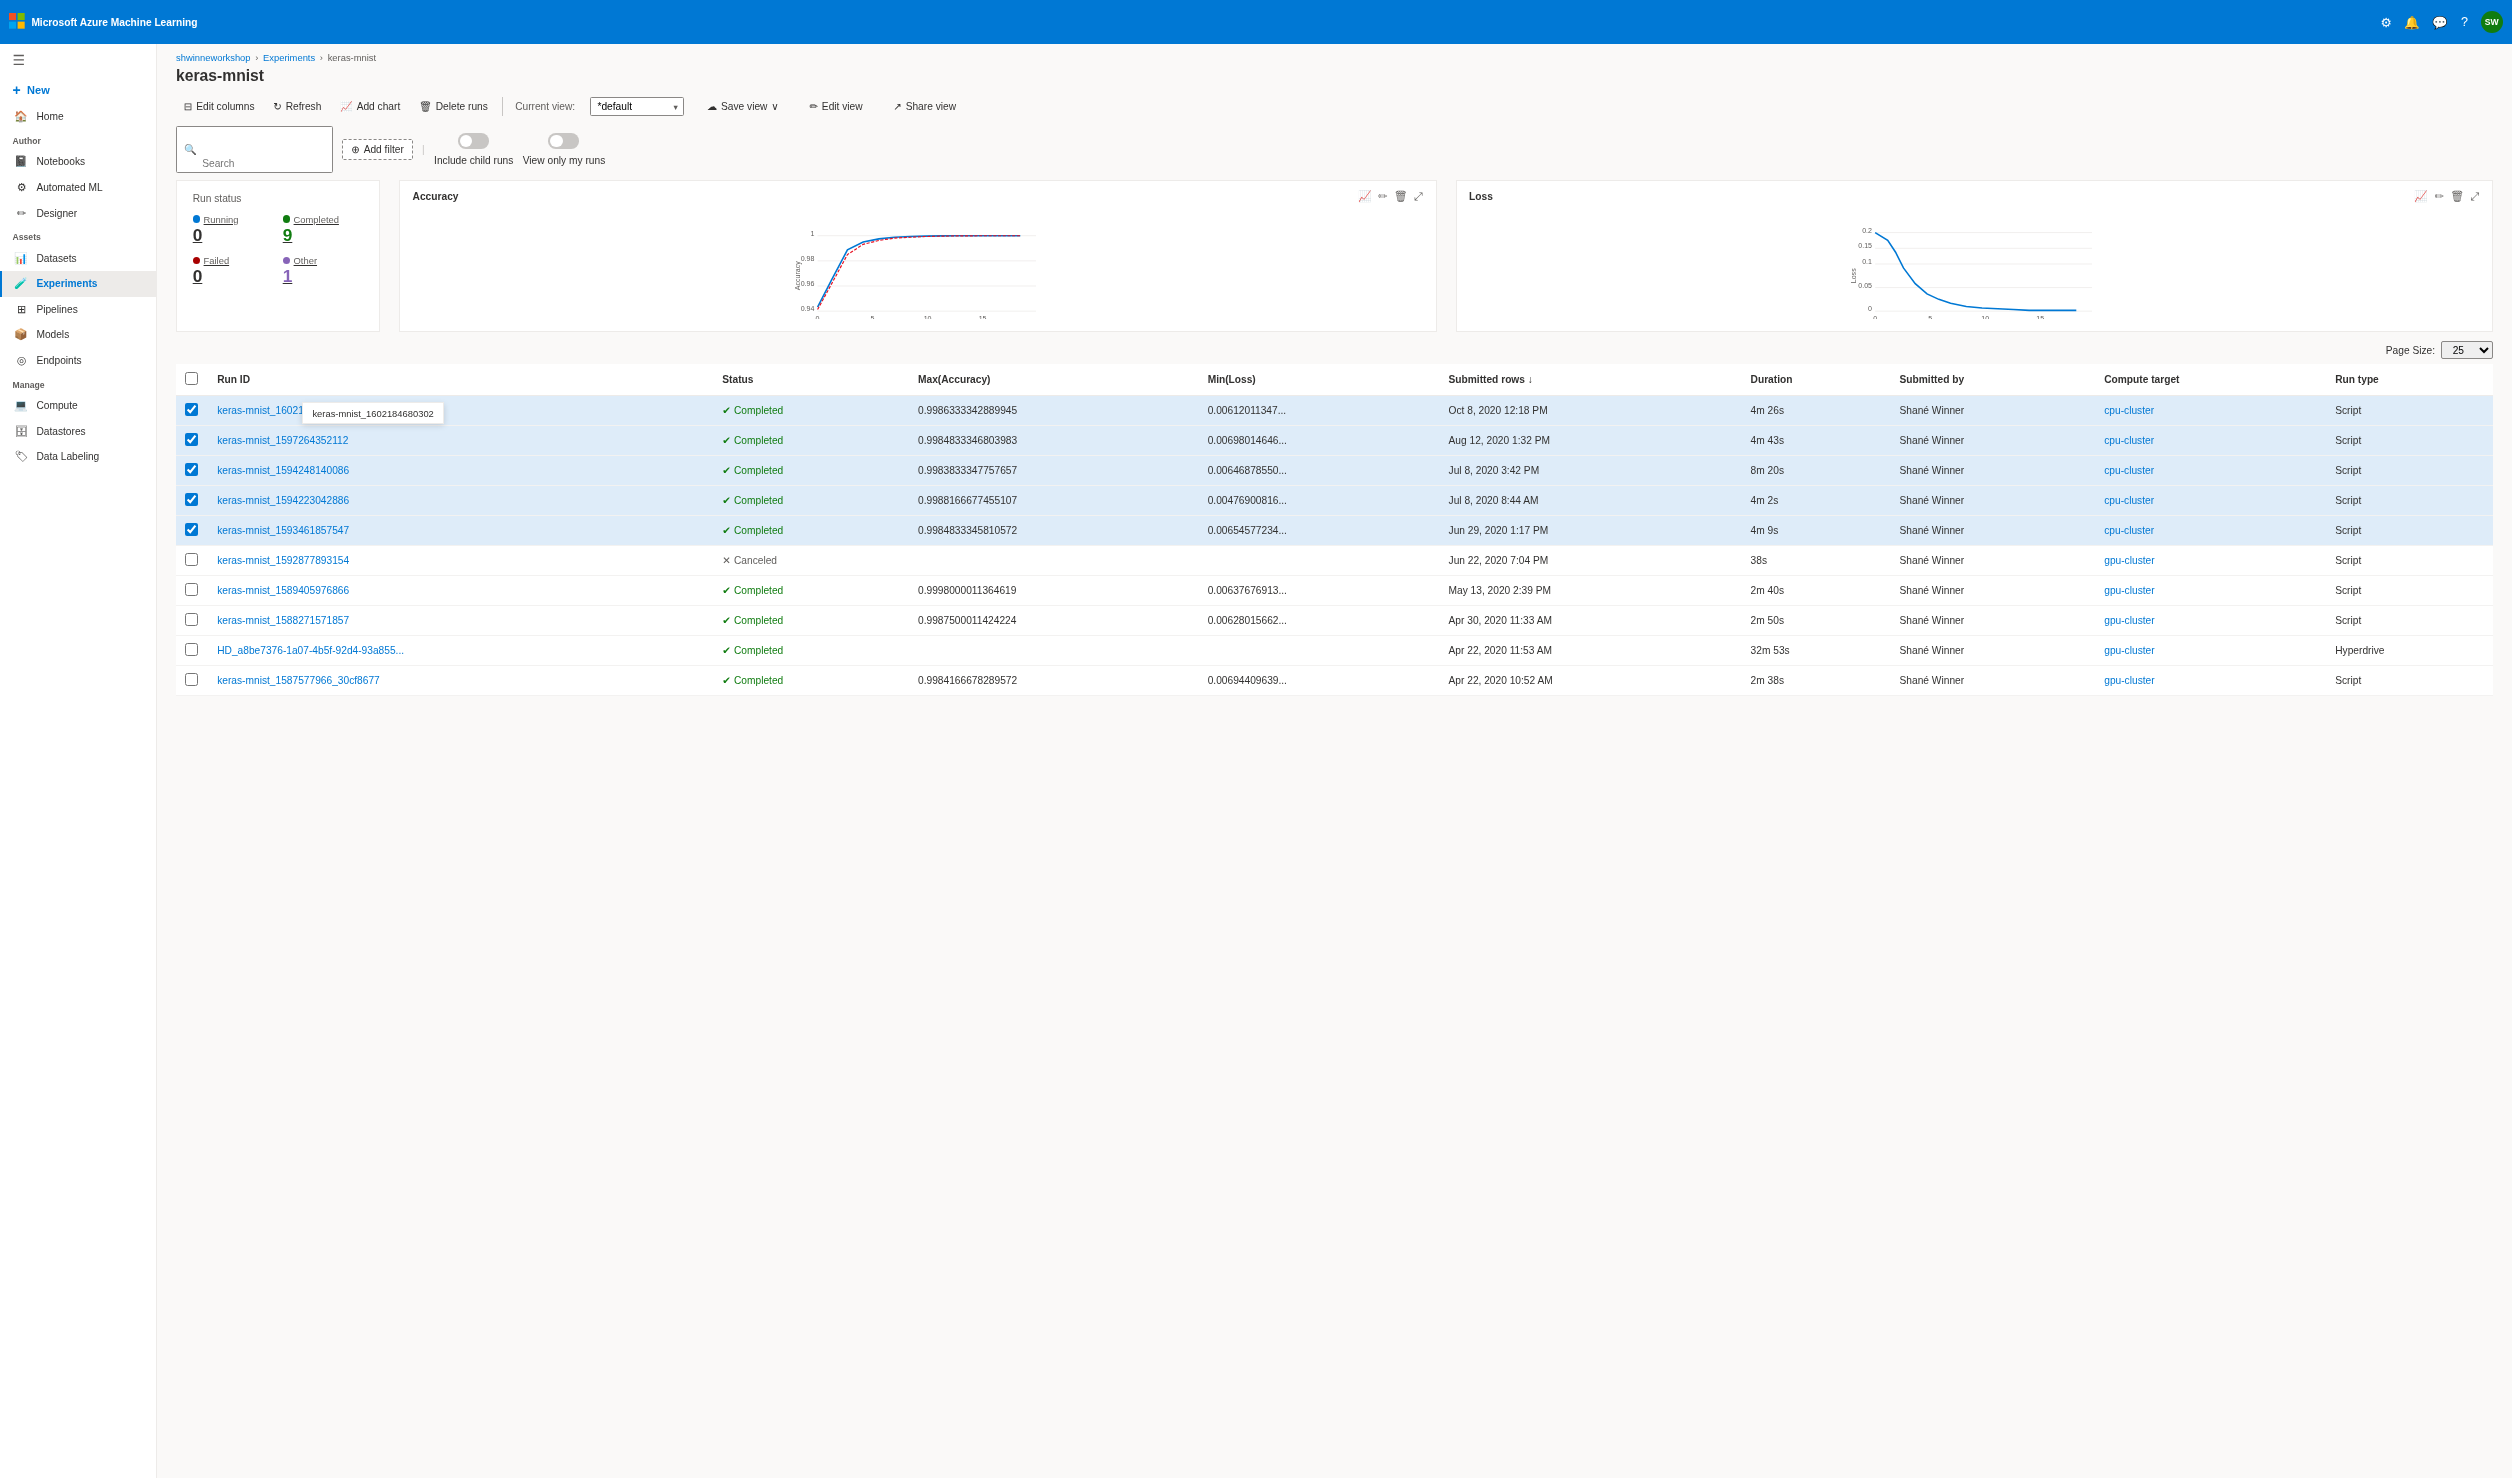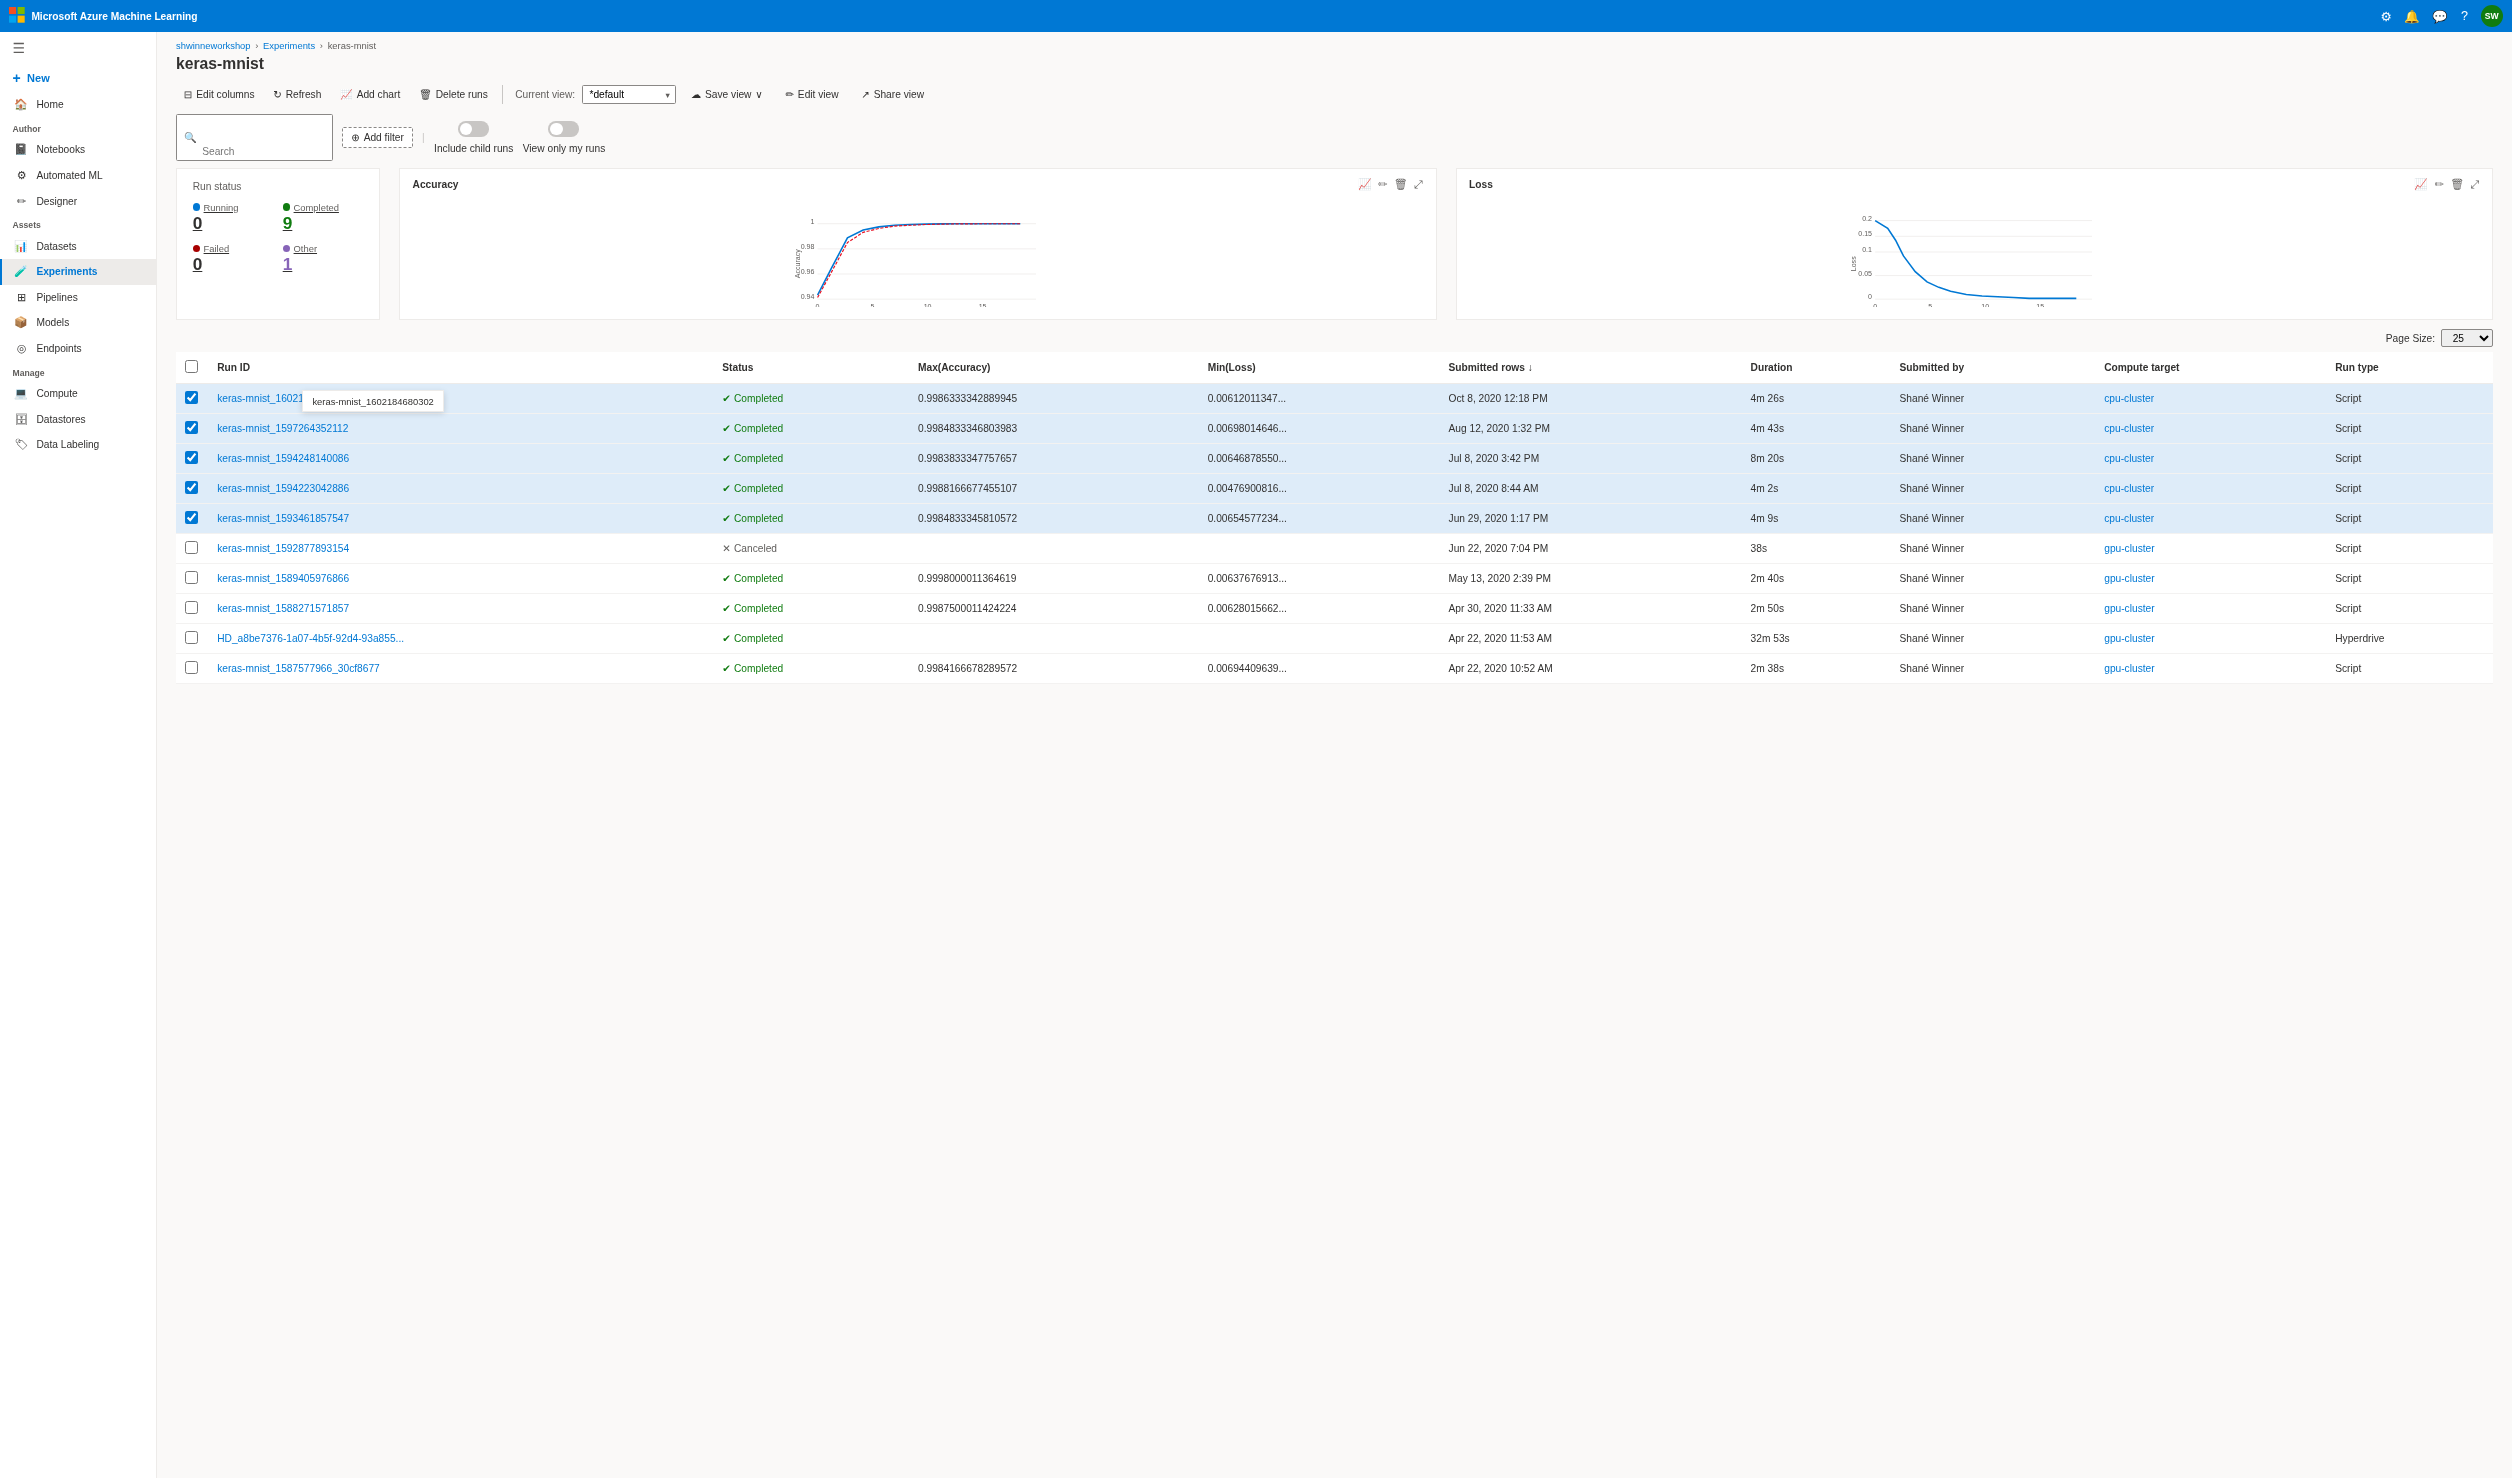--- a/index.html
+++ b/index.html
@@ -2,21 +2,21 @@
 <html style="font-size:12.6px"><head>
   <meta charset="utf-8">
   <style>
     * { box-sizing: border-box; margin: 0; padding: 0; font-family: 'Segoe UI', Arial, sans-serif; }
     body { background: #f3f2f1; font-size: 10.2px; color: #323130; }
 
     
     .topbar {
       background: #0078d4;
       color: white;
-      height: 32px;
+      height: 44px;
       display: flex;
       align-items: center;
       padding: 0 9.4px;
       justify-content: space-between;
     }
     .topbar-left { display: flex; align-items: center; gap: 6.3px; font-size: 10.2px; font-weight: 600; }
     .topbar-right { display: flex; align-items: center; gap: 12.6px; }
     .topbar-icon { color: white; font-size: 12.6px; cursor: pointer; }
 
     
@@ -116,21 +116,21 @@
       gap: 3.9px;
       padding: 4.7px 7.8px;
       border: none;
       background: transparent;
       cursor: pointer;
       color: #323130;
       font-size: 10.2px;
       border-radius: 1.6px;
     }
     .toolbar-sep { width: 0.8px; height: 19px; background: #c8c6c4; margin: 0 3.1px; }
-    .current-view-group { display: flex; align-items: center; gap: 7px; margin-left: 6.3px; }
+    .current-view-group { display: flex; align-items: center; gap: 15px; margin-left: 6.3px; }
     .current-view-label { font-size: 10.2px; color: #605e5c; }
     .current-view-select {
       border: 0.8px solid #8a8886;
       padding: 3.1px 22px 3.1px 6.3px;
       border-radius: 1.6px;
       font-size: 10.2px;
       background: white;
       appearance: none;
       cursor: pointer;
       min-width: 94px;

